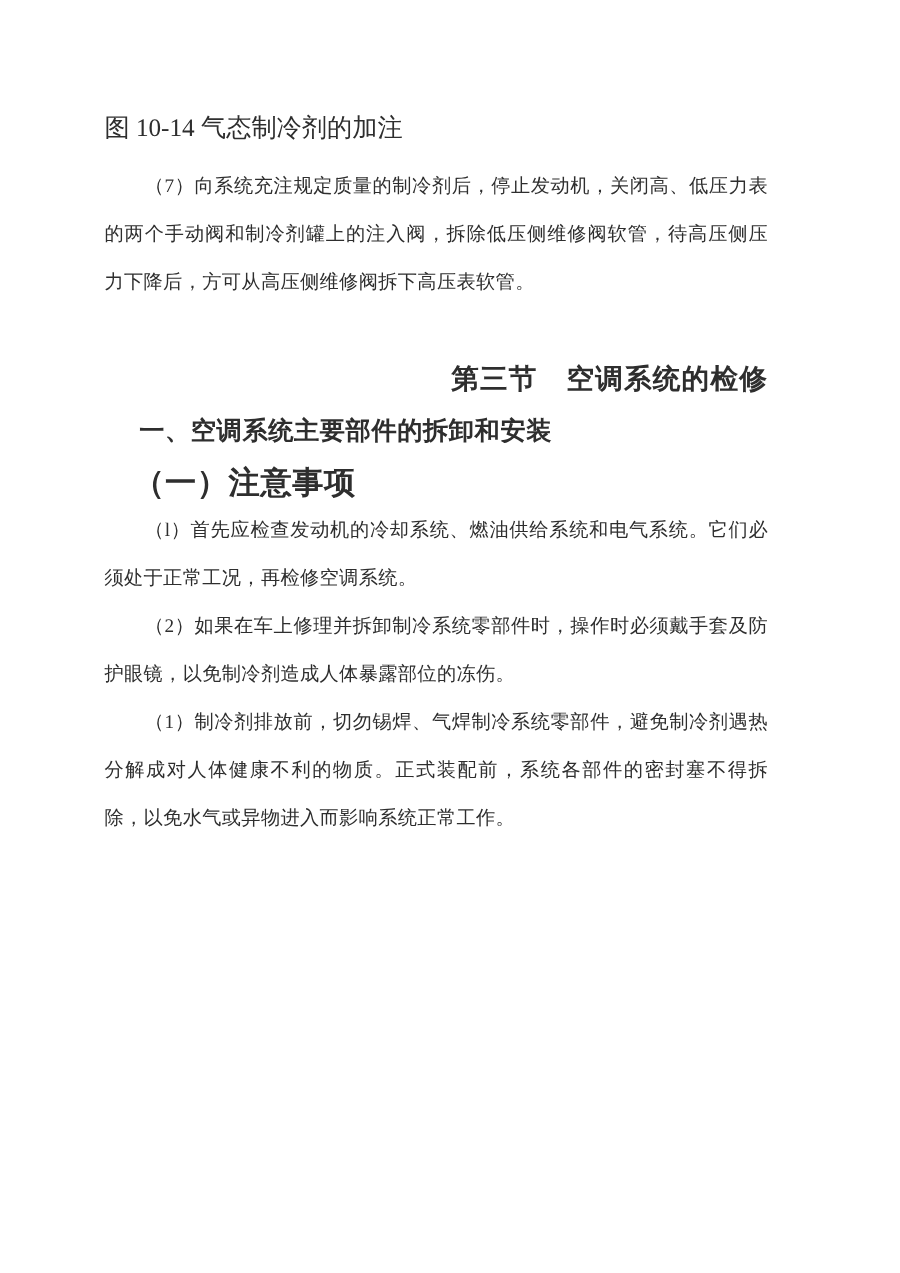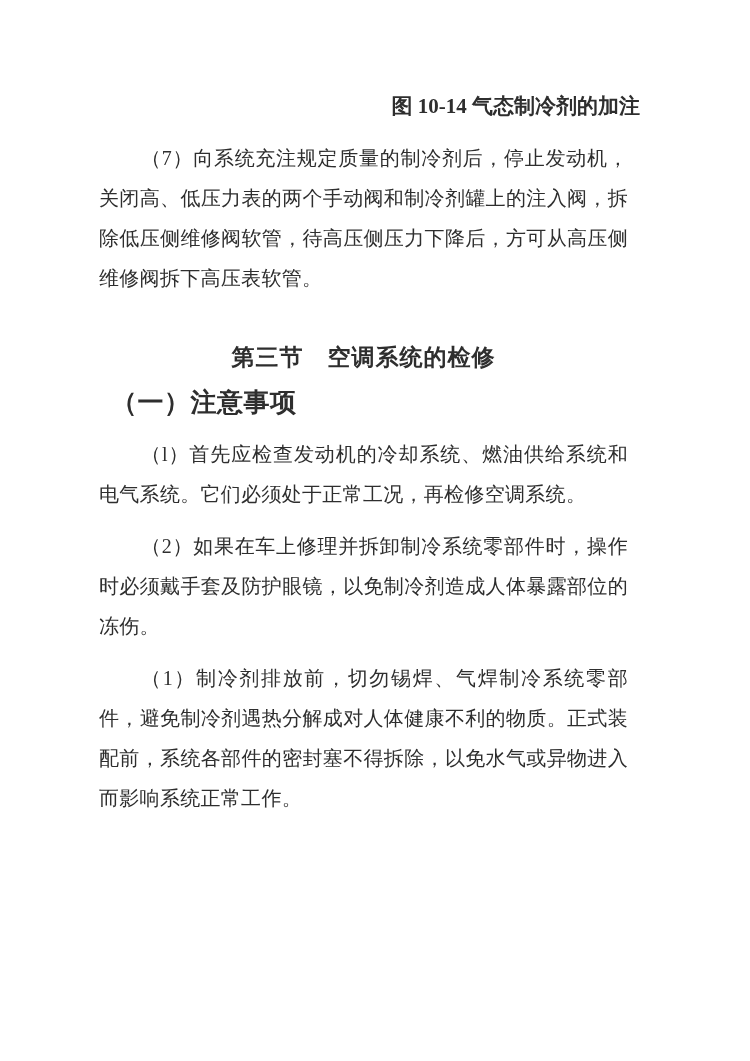--- a/index.html
+++ b/index.html
@@ -13,41 +13,41 @@
     box-sizing: border-box;
     padding: 86px 110px 0 87px;
     overflow: hidden;
     font-family: "Liberation Serif", "DejaVu Serif", serif;
     color: #2e2e2e;
   }
 
   .caption {
     font-size: 21px;
     line-height: 40px;
-    text-align: right;
+    text-align: left;
     margin: 0 0 10px 0;
-    font-weight: 700;
+    font-weight: 400;
   }
 
   .para {
-    font-size: 20px;
+    font-size: 16px;
     line-height: 40px;
-    margin: 12px;
+    margin: 0;
     text-align: justify;
     text-justify: inter-character;
     text-indent: 2.1em;
     letter-spacing: 0.3px;
   }
 
   .section-title {
     font-family: "Liberation Sans", "DejaVu Sans", sans-serif;
     font-size: 23px;
     font-weight: 700;
     line-height: 41px;
-    text-align: center;
+    text-align: right;
     margin: 39px 0 4px 0;
     letter-spacing: 1px;
   }
 
   .subsection-title {
     font-family: "Liberation Sans", "DejaVu Sans", sans-serif;
     font-size: 21px;
     font-weight: 700;
     line-height: 40px;
     margin: 0 0 2px 29px;
@@ -69,20 +69,21 @@
 <body>
 
 <div class="page">
 
   <p class="caption">图 10-14  气态制冷剂的加注</p>
 
   <p class="para">（7）向系统充注规定质量的制冷剂后，停止发动机，关闭高、低压力表的两个手动阀和制冷剂罐上的注入阀，拆除低压侧维修阀软管，待高压侧压力下降后，方可从高压侧维修阀拆下高压表软管。</p>
 
   <h1 class="section-title">第三节　空调系统的检修</h1>
 
+  <h2 class="subsection-title">一、空调系统主要部件的拆卸和安装</h2>
 
   <h3 class="minor-title">（一）注意事项</h3>
 
   <p class="para">（l）首先应检查发动机的冷却系统、燃油供给系统和电气系统。它们必须处于正常工况，再检修空调系统。</p>
 
   <p class="para">（2）如果在车上修理并拆卸制冷系统零部件时，操作时必须戴手套及防护眼镜，以免制冷剂造成人体暴露部位的冻伤。</p>
 
 
   <p class="para">（1）制冷剂排放前，切勿锡焊、气焊制冷系统零部件，避免制冷剂遇热分解成对人体健康不利的物质。正式装配前，系统各部件的密封塞不得拆除，以免水气或异物进入而影响系统正常工作。</p>
 

